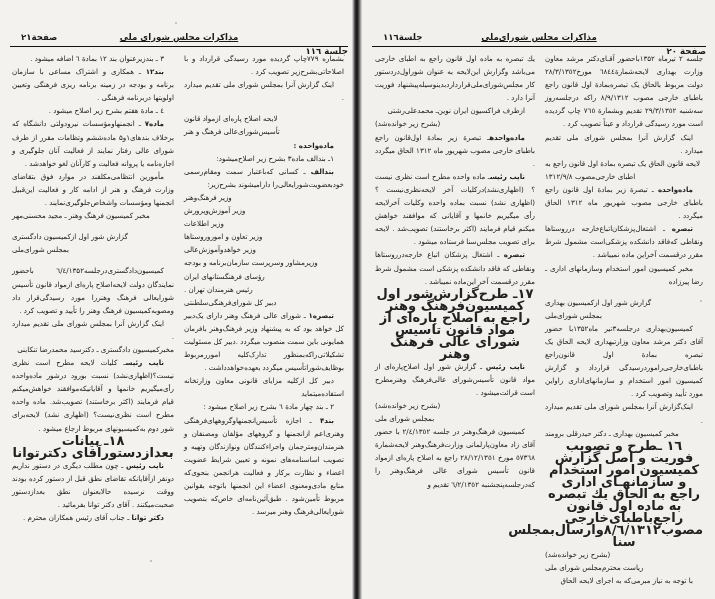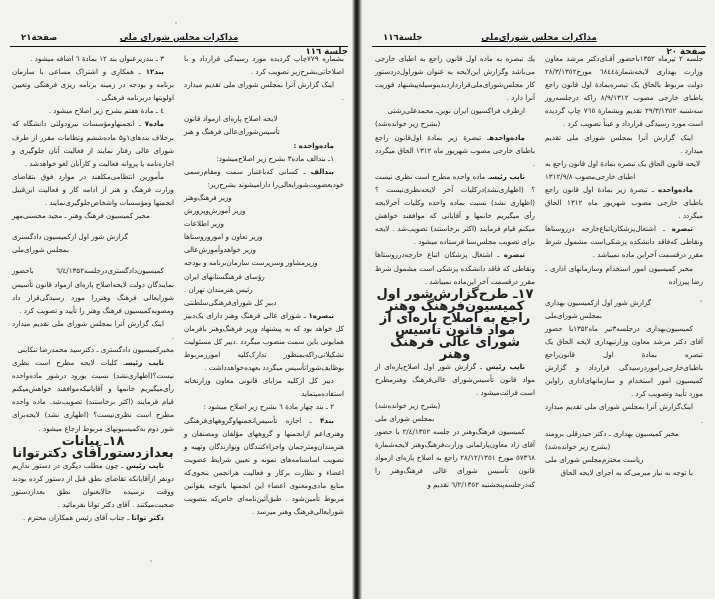--- a/index.html
+++ b/index.html
@@ -123,20 +123,21 @@
         <p class="center"><span>لایحه قانون الحاق یک تبصره بمادة اول قانون راجع به اطبای خارجی‌مصوب ١٣١٢/٩/٨</span></p>
         <p class="indent"><span class="kw">ماده‌واحده</span><span> ـ تبصرة زیر بمادة اول قانون راجع باطبای خارجی مصوب شهریور ماه ۱۳۱۲ الحاق میگردد .</span></p>
         <p class="indent"><span class="kw">تبصره</span><span> ـ اشتغال‌پزشکان‌اتباع‌خارجه درروستاها ونقاطی که‌فاقد دانشکده پزشکی‌است مشمول شرط مقرر درقسمت آخراین ماده نمیباشد .</span></p>
         <p class="indent"><span>مخبر کمیسیون امور استخدام وسازمانهای اداری ـ رضا پیرزاده</span></p>
         <div class="gap"></div>
         <p class="center"><span>گزارش شور اول ازکمیسیون بهداری</span></p>
         <p class="center"><span>بمجلس شورای‌ملی</span></p>
         <p class="indent"><span>کمیسیون‌بهداری درجلسه۳تیر ماه۱۳۵۲با حضور آقای دکتر مرشد معاون وزارتبهداری لایحه الحاق یک تبصره بمادة اول قانون‌راجع باطبای‌خارجی‌راموردرسیدگی قرارداد و گزارش کمیسیون امور استخدام و سازمانهای‌اداری راواین مورد تأیید وتصویب کرد .</span></p>
         <p class="indent"><span>اینک‌گزارش آنرا بمجلس شورای ملی تقدیم میدارد .</span></p>
         <p class="center"><span>مخبر کمیسیون بهداری ـ دکتر حیدرقلی برومند</span></p>
+        <p class="heading"><span>١٦ ـطرح و تصویب فوریت و اصل گزارش کمیسیون امور استخدام و سازمانهـای اداری راجع به الحاق یك تبصره به ماده اول قانون راجع‌باطبای‌خارجی مصوب‌٨/٦/١٣١٢وارسال‌بمجلس سنا</span></p>
         <p class="center"><span>(بشرح زیر خوانده‌شد)</span></p>
         <p class="center"><span>ریاست محترم‌مجلس شورای ملی</span></p>
         <p class="indent"><span>با توجه به نیاز مبرمی‌که به اجرای لایحه الحاق</span></p>
       </div>
     <div class="col c-left">
         <p class=""><span>یك تبصره به ماده اول قانون راجع به اطبای خارجی می‌باشد وگزارش این‌لایحه به عنوان شوراول‌دردستور کار مجلس‌شورای‌ملی‌قراردارد‌بدینوسیله‌پیشنهاد فوریت آنرا دارد .</span></p>
         <p class="indent"><span>ازطرف فراکسیون ایران نوین‌ـ محمدعلی‌رشتی</span></p>
         <p class="center"><span>(بشرح زیر خوانده‌شد)</span></p>
         <p class="indent"><span class="kw">ماده‌واحده</span><span>ـ تبصرة زیر بمادة اول‌قانون راجع باطبای خارجی مصوب شهریور ماه ۱۳۱۲ الحاق میگردد .</span></p>
         <p class="indent"><span class="kw">نایب رئیس</span><span>ـ ماده واحده مطرح است نظری نیست ؟ (اظهاری‌نشد)درکلیات آخر لایحه‌نظری‌نیست ؟ (اظهاری نشد) نسبت بماده واحده وکلیات آخرلایحه رأی میگیریم خانمها و آقایانی که موافقند خواهش میکنم قیام فرمایند (اکثر برخاستند) تصویب‌شد . لایحه برای تصویب مجلس‌سنا فرستاده میشود .</span></p>

